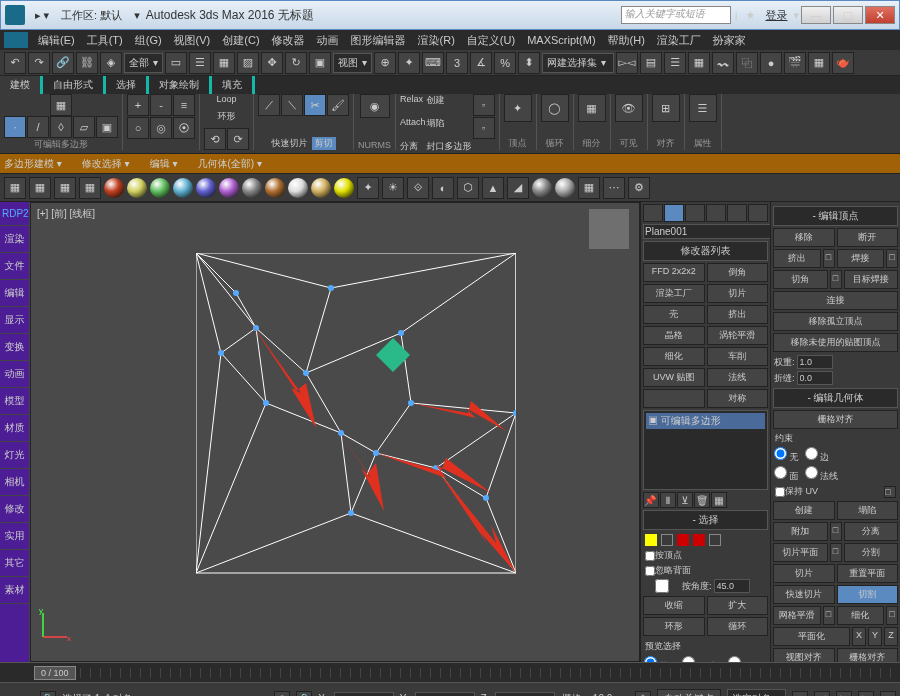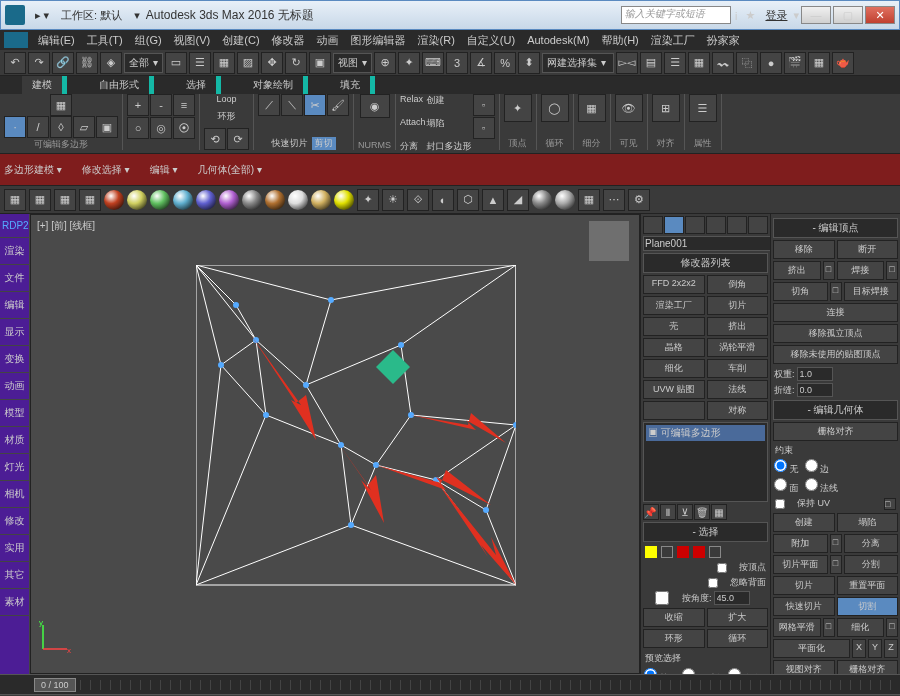--- a/index.html
+++ b/index.html
@@ -13,25 +13,25 @@
 .titlebar .winbtn { width:30px; height:18px; background:linear-gradient(#f0f0f0,#d0d0d0); border:1px solid #888; margin-left:2px; display:flex; align-items:center; justify-content:center; }
 .titlebar .winbtn.close { background:linear-gradient(#e07060,#c04030); color:#fff; }
 .menubar { height:20px; background:#2a2a2a; display:flex; align-items:center; padding:0 4px; font-size:11px; color:#ccc; }
 .menubar span { padding:0 6px; }
 .toolbar { height:26px; background:#3a3a3a; border-bottom:1px solid #222; display:flex; align-items:center; padding:0 4px; gap:2px; }
 .tbtn { width:22px; height:22px; background:#444; border:1px solid #222; display:flex; align-items:center; justify-content:center; flex-shrink:0; }
 .tbtn.sel { background:#5a8ac0; }
 .tdd { height:20px; background:#2a2a2a; border:1px solid #555; padding:0 4px; font-size:10px; display:flex; align-items:center; gap:4px; }
 .ribbon { height:60px; background:#3a3a3a; border-bottom:1px solid #222; display:flex; }
 .ribbon-tabs { height:18px; background:#2a2a2a; display:flex; font-size:10px; }
-.ribbon-tabs span { padding:2px 10px; border-right:5px solid #14b8a6;margin-left:22px; }
+.ribbon-tabs span { padding:2px 10px; border-right:3px solid #14b8a6; }
 .ribbon-tabs span.active { background:#3a3a3a; }
 .rpanel { display:flex; flex-direction:column; align-items:center; border-right:1px solid #555; padding:0 4px; height:56px; justify-content:space-between; }
 .rpanel .label { font-size:9px; color:#999; }
-.layoutrow { height:32px; background:#7f1d1d; display:flex; align-items:center; padding:0 4px; font-size:10px; gap:20px; border-bottom:1px solid #222; }
+.layoutrow { height:20px; background:#a16207; display:flex; align-items:center; padding:0 4px; font-size:10px; gap:20px; border-bottom:1px solid #222; }
 .matbar { height:28px; background:#3a3a3a; border-bottom:1px solid #222; display:flex; align-items:center; padding:0 4px; gap:3px; }
 .sphere { width:20px; height:20px; border-radius:50%; background:radial-gradient(circle at 35% 30%, var(--hl,#fff),var(--c,#888) 40%,#000); flex-shrink:0; }
 .main { display:flex; height:460px; }
 .leftbar { width:30px; background:#4c1d95; border-right:1px solid #444; display:flex; flex-direction:column; }
 .leftbar div { padding:6px 2px; font-size:10px; text-align:center; border-bottom:1px solid #444; }
 .viewport { flex:1; background:#4a4a4a; position:relative; border:1px solid #222; }
 .vlabel { position:absolute; top:4px; left:6px; font-size:10px; color:#ccc; }
 .vcube { position:absolute; top:6px; right:10px; width:40px; height:40px; background:#888; opacity:0.6; }
 .mesh { position:absolute; top:50px; left:165px; width:320px; height:330px; }
 .rightpanel { width:130px; background:#3a3a3a; border-left:1px solid #222; padding:2px; font-size:10px; overflow:hidden; }
@@ -39,21 +39,21 @@
 .tabrow { display:flex; gap:1px; margin-bottom:2px; }
 .tabrow .t { width:20px; height:18px; background:#444; border:1px solid #222; }
 .tabrow .t.active { background:#5a8ac0; }
 .phead { background:#2a2a2a; padding:2px 4px; text-align:center; border:1px solid #555; margin:2px 0; }
 .btn2 { display:flex; gap:2px; margin:2px 0; }
 .btn2 div { flex:1; background:#444; border:1px solid #222; text-align:center; padding:2px; font-size:9px; }
 .btn2 div.active { background:#5a8ac0; }
 .modstack { height:80px; background:#2a2a2a; border:1px solid #555; margin:2px 0; padding:2px; }
 .modstack .item { padding:1px 2px; }
 .modstack .item.sel { background:#4a6a9a; }
-.ck { display:flex; align-items:center; gap:12px; padding:1px 2px; font-size:9px;justify-content:flex-end; }
+.ck { display:flex; align-items:center; gap:0; padding:1px 2px; font-size:9px; }
 .ck input { width:10px; height:10px; }
 .spin { display:flex; align-items:center; gap:2px; font-size:9px; padding:1px; }
 .spin input { width:36px; height:14px; background:#2a2a2a; border:1px solid #555; color:#ccc; font-size:9px; padding:0 2px; }
 .colorrow { display:flex; gap:4px; padding:2px; align-items:center; }
 .colorrow .sq { width:12px; height:12px; }
 .timeline { height:20px; background:#2a2a2a; border-top:1px solid #555; display:flex; align-items:center; padding:0 4px; font-size:9px; }
 .statusbar { height:32px; background:#3a3a3a; border-top:1px solid #555; display:flex; align-items:center; padding:0 4px; font-size:10px; gap:6px; }
 .statusbar input { background:#2a2a2a; border:1px solid #555; color:#ccc; font-size:9px; padding:1px 2px; width:60px; }
 </style>
 </head>
@@ -80,21 +80,21 @@
   <span>编辑(E)</span>
   <span>工具(T)</span>
   <span>组(G)</span>
   <span>视图(V)</span>
   <span>创建(C)</span>
   <span>修改器</span>
   <span>动画</span>
   <span>图形编辑器</span>
   <span>渲染(R)</span>
   <span>自定义(U)</span>
-  <span>Autodesk(M)</span>
+  <span>MAXScript(M)</span>
   <span>帮助(H)</span>
   <span>渲染工厂</span>
   <span>扮家家</span>
 </div>
 
 <div class="toolbar">
   <div class="tbtn">↶</div>
   <div class="tbtn">↷</div>
   <div class="tbtn">🔗</div>
   <div class="tbtn">⛓</div>

